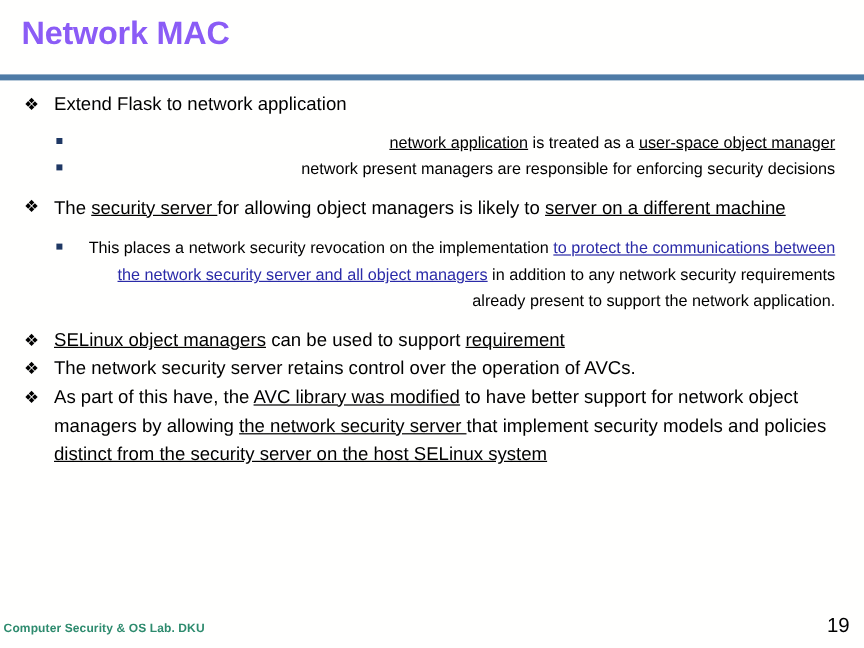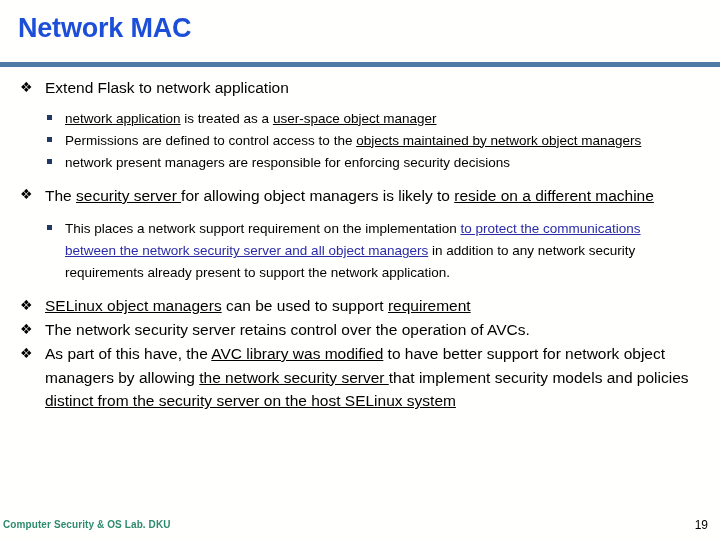--- a/index.html
+++ b/index.html
@@ -17,21 +17,21 @@
   }
 
   
   .slide-title {
     position: absolute;
     left: 18px;
     top: 14px;
     font-size: 27px;
     font-weight: bold;
     letter-spacing: -0.2px;
-    color: #1d4ed8;
+    color: #8b5cf6;
     line-height: 1.1;
   }
 
   .title-rule {
     position: absolute;
     left: 0;
     top: 62px;
     width: 720px;
     height: 5px;
     background: #4E7BA6;
@@ -64,21 +64,22 @@
     position: absolute;
     left: 20px;
     top: 0.05em;
     font-size: 14px;
     line-height: 1.55;
     color: #000000;
   }
 
   
   ul.lvl2 {
-    margin: 1px 16px 0 0;
+    margin: 1px 0 0 0;
+    text-align: right;
   }
   li.b2 {
     position: relative;
     padding-left: 33px;
     margin-left: 32px;
     margin-right: 24px;
     font-size: 13.5px;
     line-height: 1.63;
     color: #000000;
   }
@@ -108,21 +109,21 @@
     bottom: 10px;
     font-size: 10px;
     font-weight: bold;
     color: #2E8B6E;
     letter-spacing: 0.1px;
   }
   .slide-number {
     position: absolute;
     right: 12px;
     bottom: 8px;
-    font-size: 12px;
+    font-size: 17px;
     color: #000000;
   }
 </style>
 </head>
 <body>
 
 <div class="slide-title">Network MAC</div>
 
 <div class="title-rule"></div>
 
@@ -136,41 +137,37 @@
 
     <div class="spacer-sm"></div>
 
     <ul class="lvl2">
       <li class="b2">
         <span class="mark-sq"></span>
         <u class="plain">network application</u><span> is treated as a </span><u class="plain">user-space object manager</u>
       </li>
       <li class="b2">
         <span class="mark-sq"></span>
-        <span>Permissions are defined to control access to the </span><u class="plain">objects maintained by network object managers</u>
-      </li>
-      <li class="b2">
-        <span class="mark-sq"></span>
         <span>network present managers are responsible for enforcing security decisions</span>
       </li>
     </ul>
 
     <div class="spacer-md"></div>
 
     <li class="b1">
       <span class="mark">❖</span>
-      <span>The </span><b class="ul">security server </b><span>for allowing object managers is likely to </span><b class="ul">reside on a different machine</b>
+      <span>The </span><b class="ul">security server </b><span>for allowing object managers is likely to </span><b class="ul">server on a different machine</b>
     </li>
 
     <div class="spacer-md"></div>
 
     <ul class="lvl2">
       <li class="b2">
         <span class="mark-sq"></span>
-        <span>This places a network support requirement on the implementation </span><span class="link">to protect the communications between the network security server and all object managers</span><span> in addition to any network security requirements already present to support the network application.</span>
+        <span>This places a network security revocation on the implementation </span><span class="link">to protect the communications between the network security server and all object managers</span><span> in addition to any network security requirements already present to support the network application.</span>
       </li>
     </ul>
 
     <div class="spacer-md"></div>
 
     <li class="b1">
       <span class="mark">❖</span>
       <u class="plain">SELinux object managers</u><span> can be used to support </span><u class="plain">requirement</u>
     </li>
 

